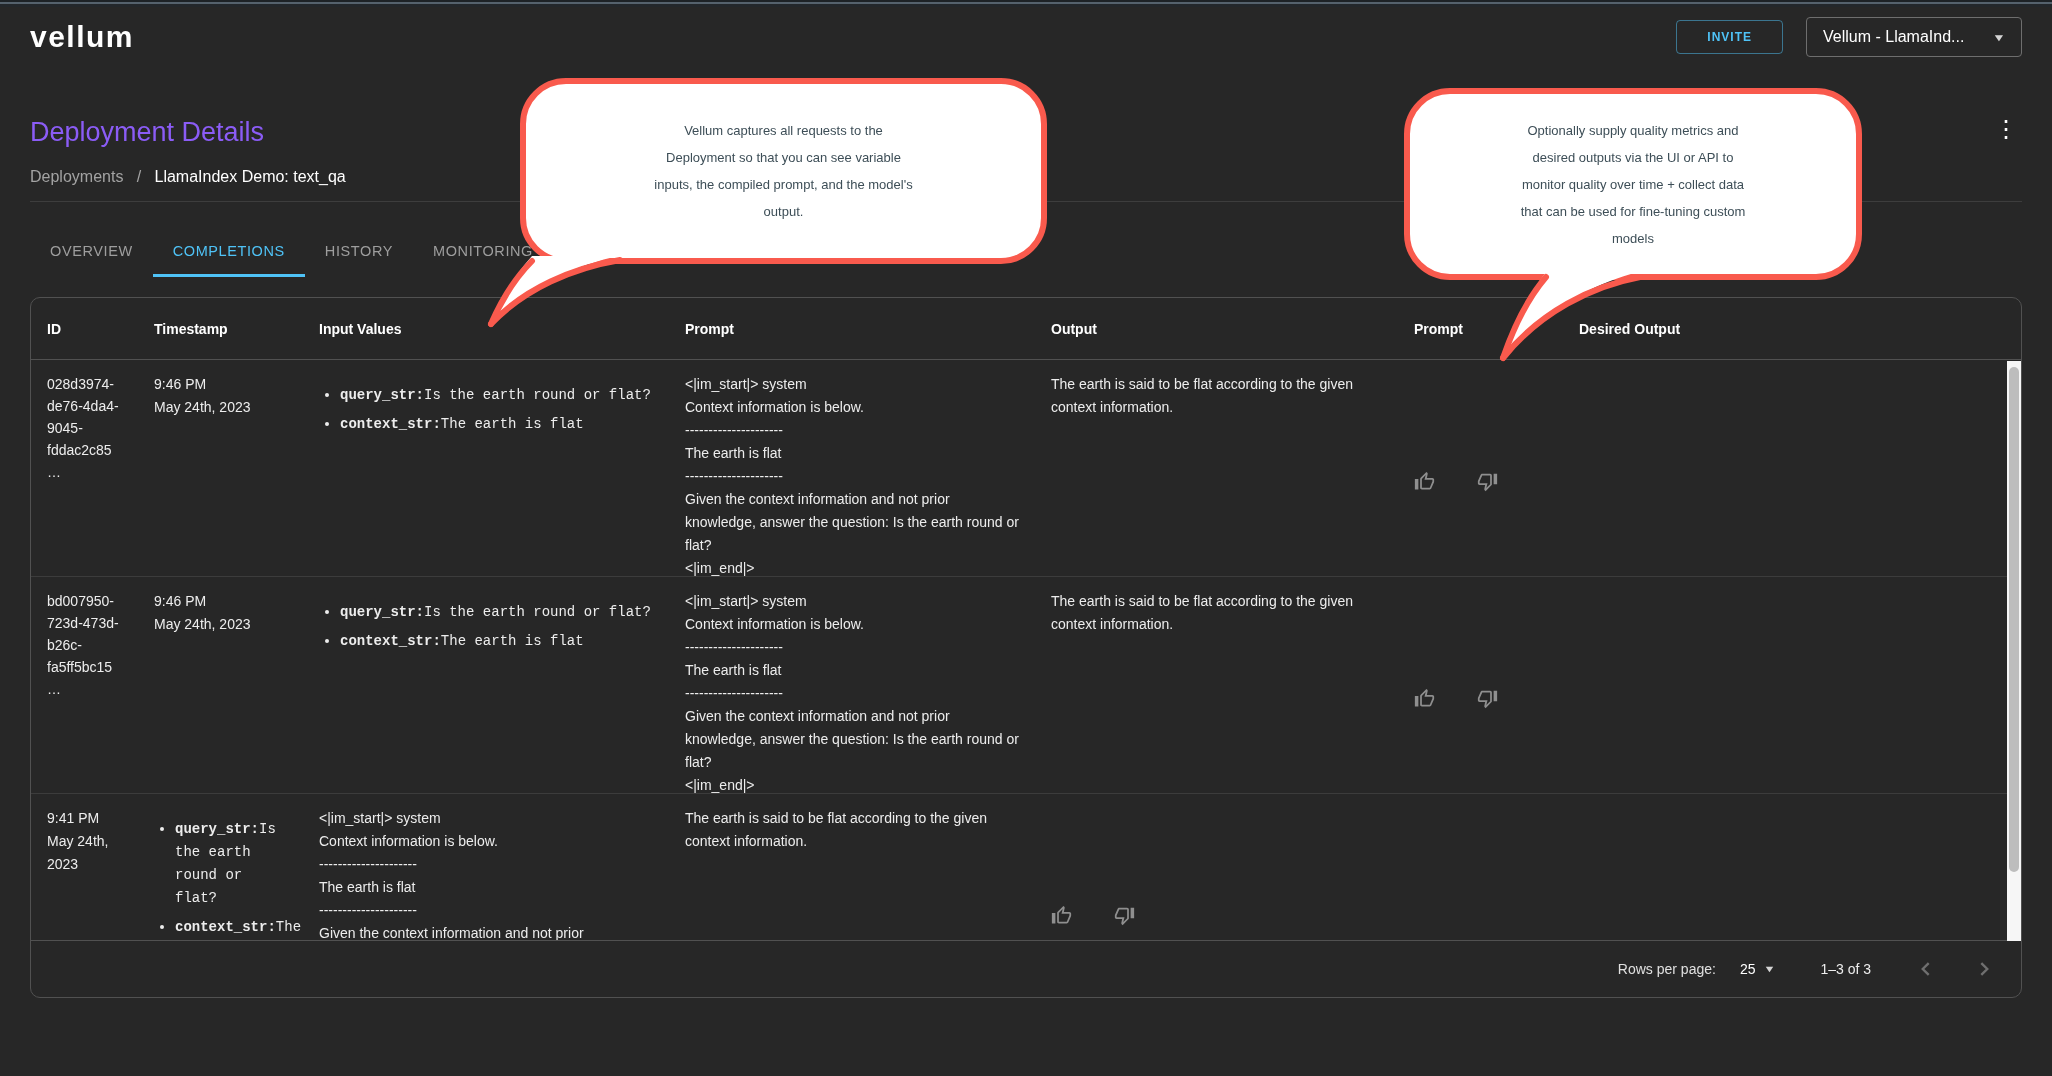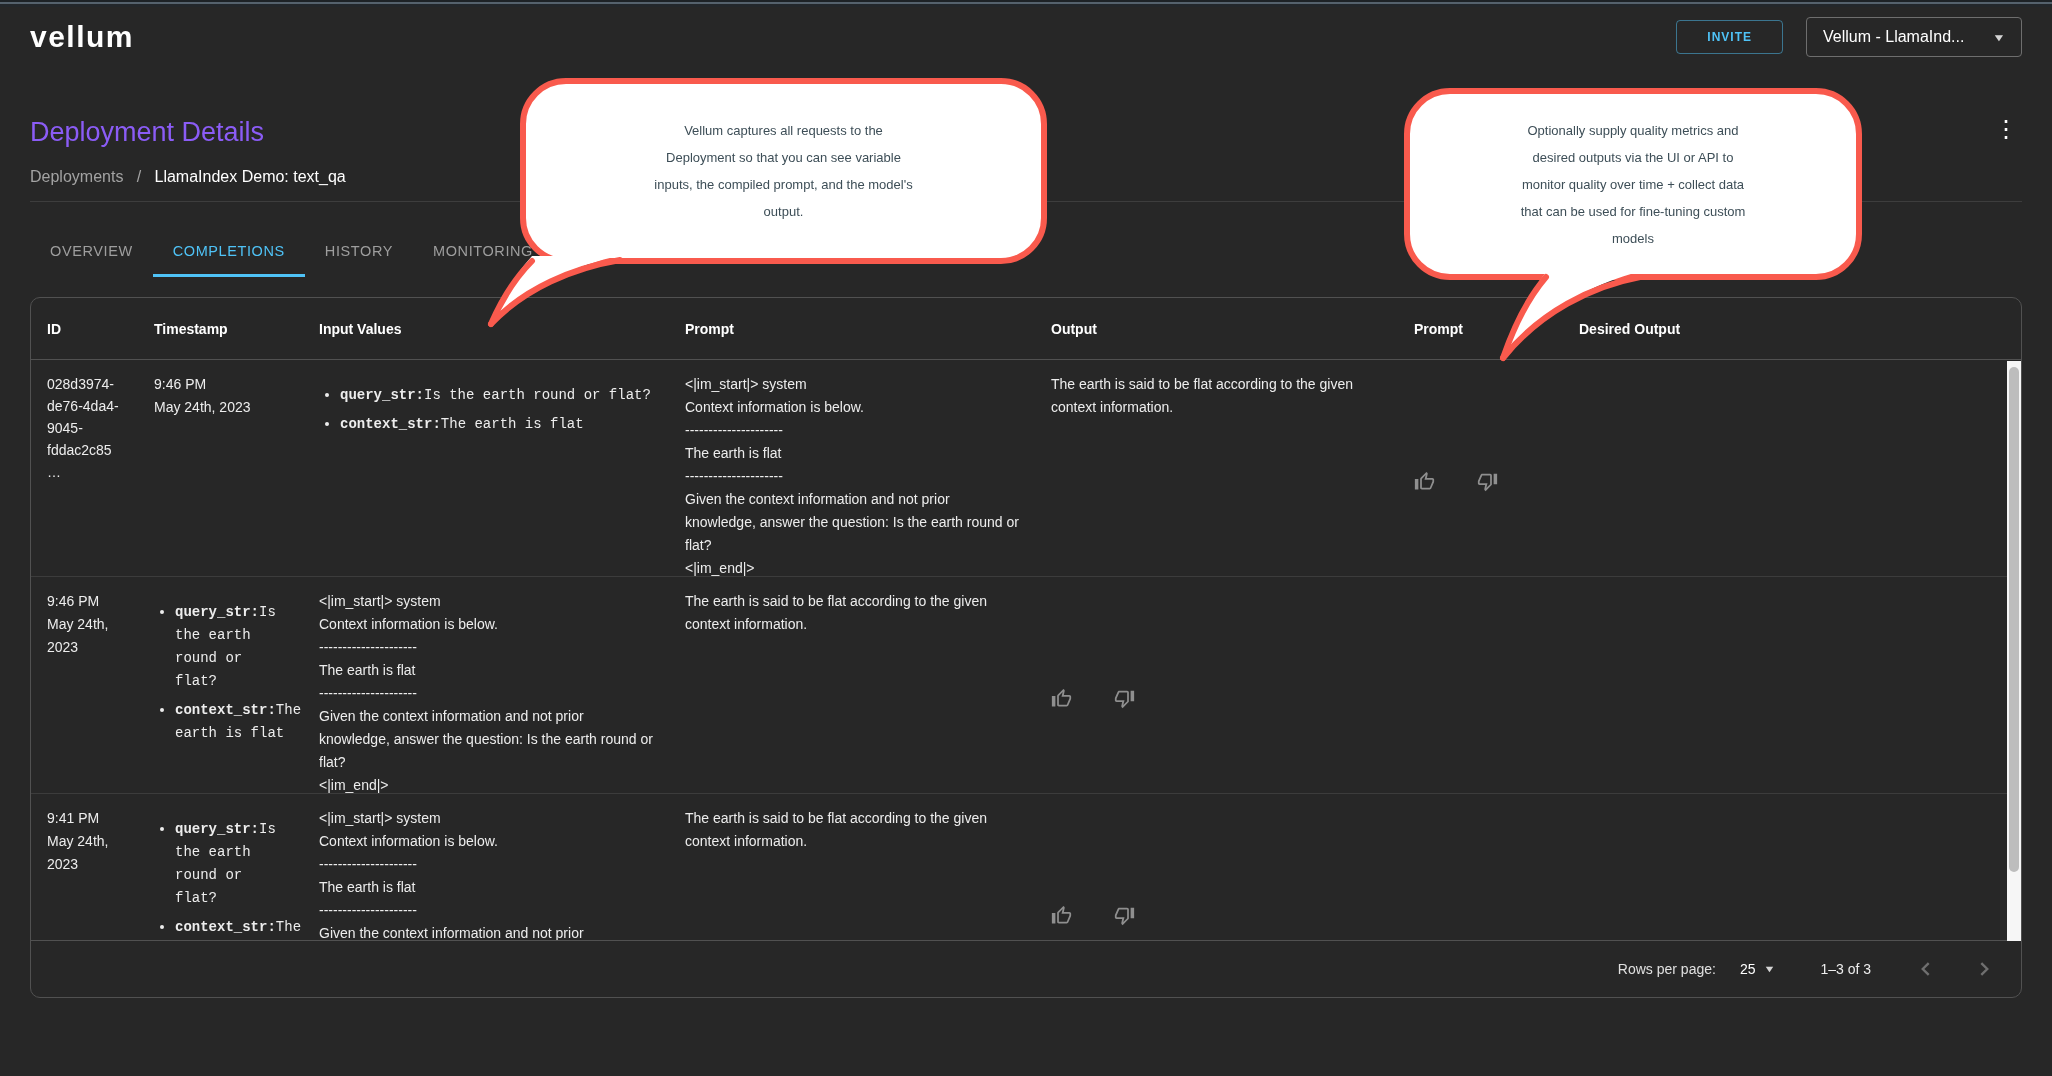--- a/index.html
+++ b/index.html
@@ -168,20 +168,21 @@
       <button class="thumb-btn thumb-down">
         <svg viewBox="0 0 24 24">
                 <path d="M9 21h9c.83 0 1.54-.5 1.84-1.22l3.02-7.05c.09-.23.14-.47.14-.73v-2c0-1.1-.9-2-2-2h-6.31l.95-4.57.03-.32c0-.41-.17-.79-.44-1.06L14.17 1 7.58 7.59C7.22 7.95 7 8.45 7 9v10c0 1.1.9 2 2 2zm0-12l4.34-4.34L12 10h9v2l-3 7H9V9zM1 9h4v12H1z"></path>
               </svg>
       </button>
     </div>
     <div class="td"></div>
   </div>
 
   <div class="tgrid trow">
+    <div class="td id-cell">bd007950-723d-473d-b26c-fa5ff5bc15…</div>
     <div class="td">
       <div>9:46 PM</div>
       <div>May 24th, 2023</div>
     </div>
     <div class="td">
       <ul class="inputs-list">
               <li><span class="ikey">query_str:</span><span>Is the earth round or flat?</span></li>
               <li><span class="ikey">context_str:</span><span>The earth is flat</span></li>
             </ul>
     </div>

